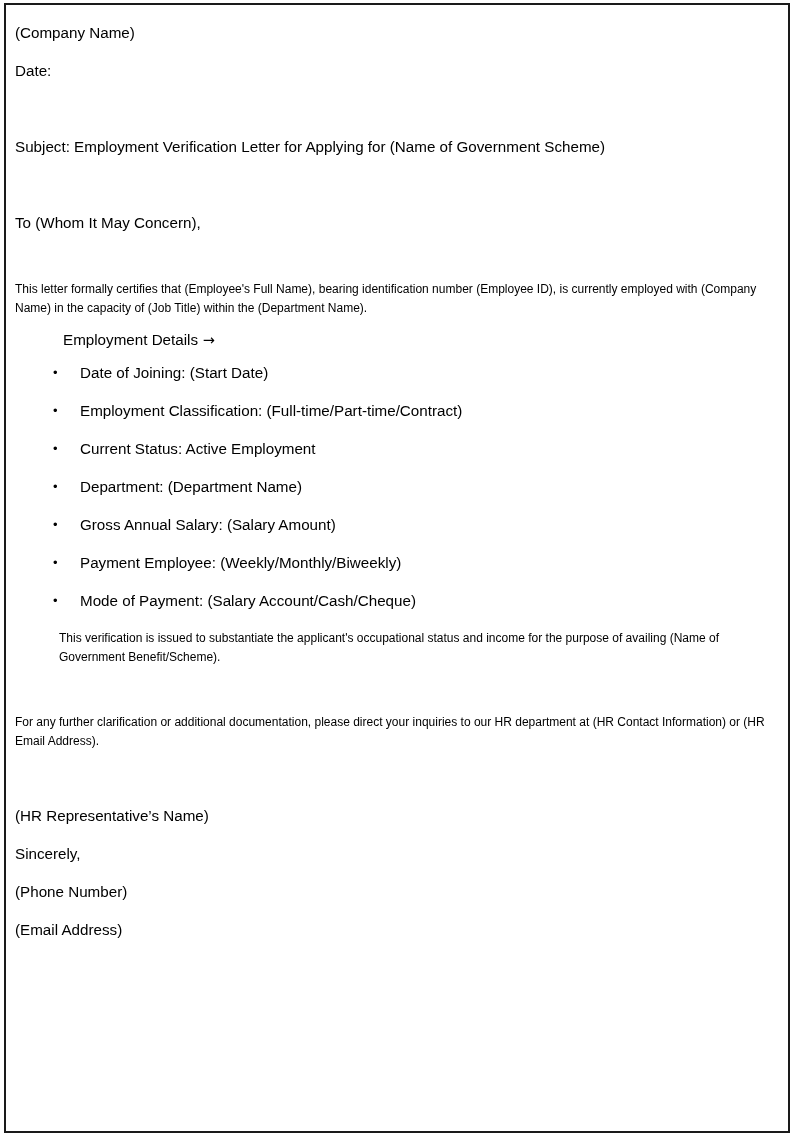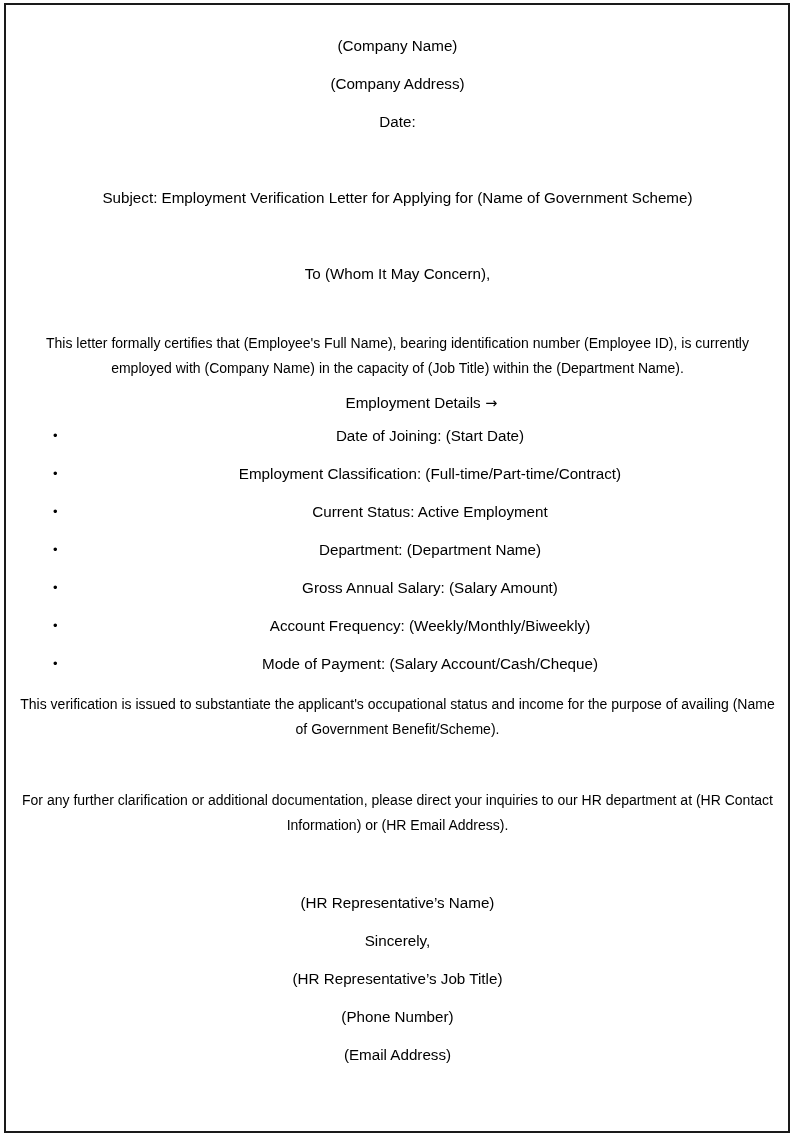--- a/index.html
+++ b/index.html
@@ -20,32 +20,31 @@
     left: 4px;
     top: 3px;
     width: 786px;
     height: 1130px;
     border: 2px solid #1a1a1a;
     box-sizing: border-box;
     background: #ffffff;
     overflow: hidden;
   }
   #letter-body {
-    padding: 22px 8px 0 9px;
-    text-align: center;
+    padding: 9px 8px 0 9px;
   }
   .line {
     font-size: 15.2px;
     line-height: 38px;
     color: #000000;
     white-space: pre-wrap;
   }
   .para {
-    font-size: 14px;
-    line-height: 25px;
+    font-size: 12px;
+    line-height: 19px;
     color: #000000;
     margin: 0;
   }
   .spacer-line {
     height: 38px;
   }
   .spacer-gap {
     height: 46px;
   }
   .section-head {
@@ -68,38 +67,38 @@
   }
   ul.bullets li .bullet-glyph {
     position: absolute;
     left: 38px;
     top: 0;
     font-size: 13px;
     line-height: 38px;
   }
   .para-block {
     margin-top: 9px;
+    margin-left: 44px;
   }
   .arrow {
     font-family: "DejaVu Sans", sans-serif;
     font-size: 14.5px;
   }
   .sig-line {
     font-size: 15.2px;
     line-height: 38px;
   }
 </style>
 </head>
 <body>
 
 <div id="document-frame">
   <div id="letter-body">
 
     <div class="line">(Company Name)</div>
-    <div class="line">(Company Address)</div>
     <div class="line">Date:</div>
 
     <div class="spacer-line"></div>
 
     <div class="line">Subject: Employment Verification Letter for Applying for (Name of Government Scheme)</div>
 
     <div class="spacer-line"></div>
 
     <div class="line">To (Whom It May Concern),</div>
 
@@ -131,36 +130,35 @@
     </ul>
 
 
     <ul class="bullets">
       <li>
         <span class="bullet-glyph">•</span>
         <span>Gross Annual Salary: (Salary Amount)</span>
       </li>
       <li>
         <span class="bullet-glyph">•</span>
-        <span>Account Frequency: (Weekly/Monthly/Biweekly)</span>
+        <span>Payment Employee: (Weekly/Monthly/Biweekly)</span>
       </li>
       <li>
         <span class="bullet-glyph">•</span>
         <span>Mode of Payment: (Salary Account/Cash/Cheque)</span>
       </li>
     </ul>
 
     <p class="para para-block">This verification is issued to substantiate the applicant's occupational status and income for the purpose of availing (Name of Government Benefit/Scheme).</p>
 
     <div class="spacer-gap"></div>
 
     <p class="para">For any further clarification or additional documentation, please direct your inquiries to our HR department at (HR Contact Information) or (HR Email Address).</p>
 
     <div class="spacer-gap"></div>
 
     <div class="sig-line">(HR Representative’s Name)</div>
     <div class="sig-line">Sincerely,</div>
-    <div class="sig-line">(HR Representative’s Job Title)</div>
     <div class="sig-line">(Phone Number)</div>
     <div class="sig-line">(Email Address)</div>
 
   </div>
 </div>
 
 </body></html>

